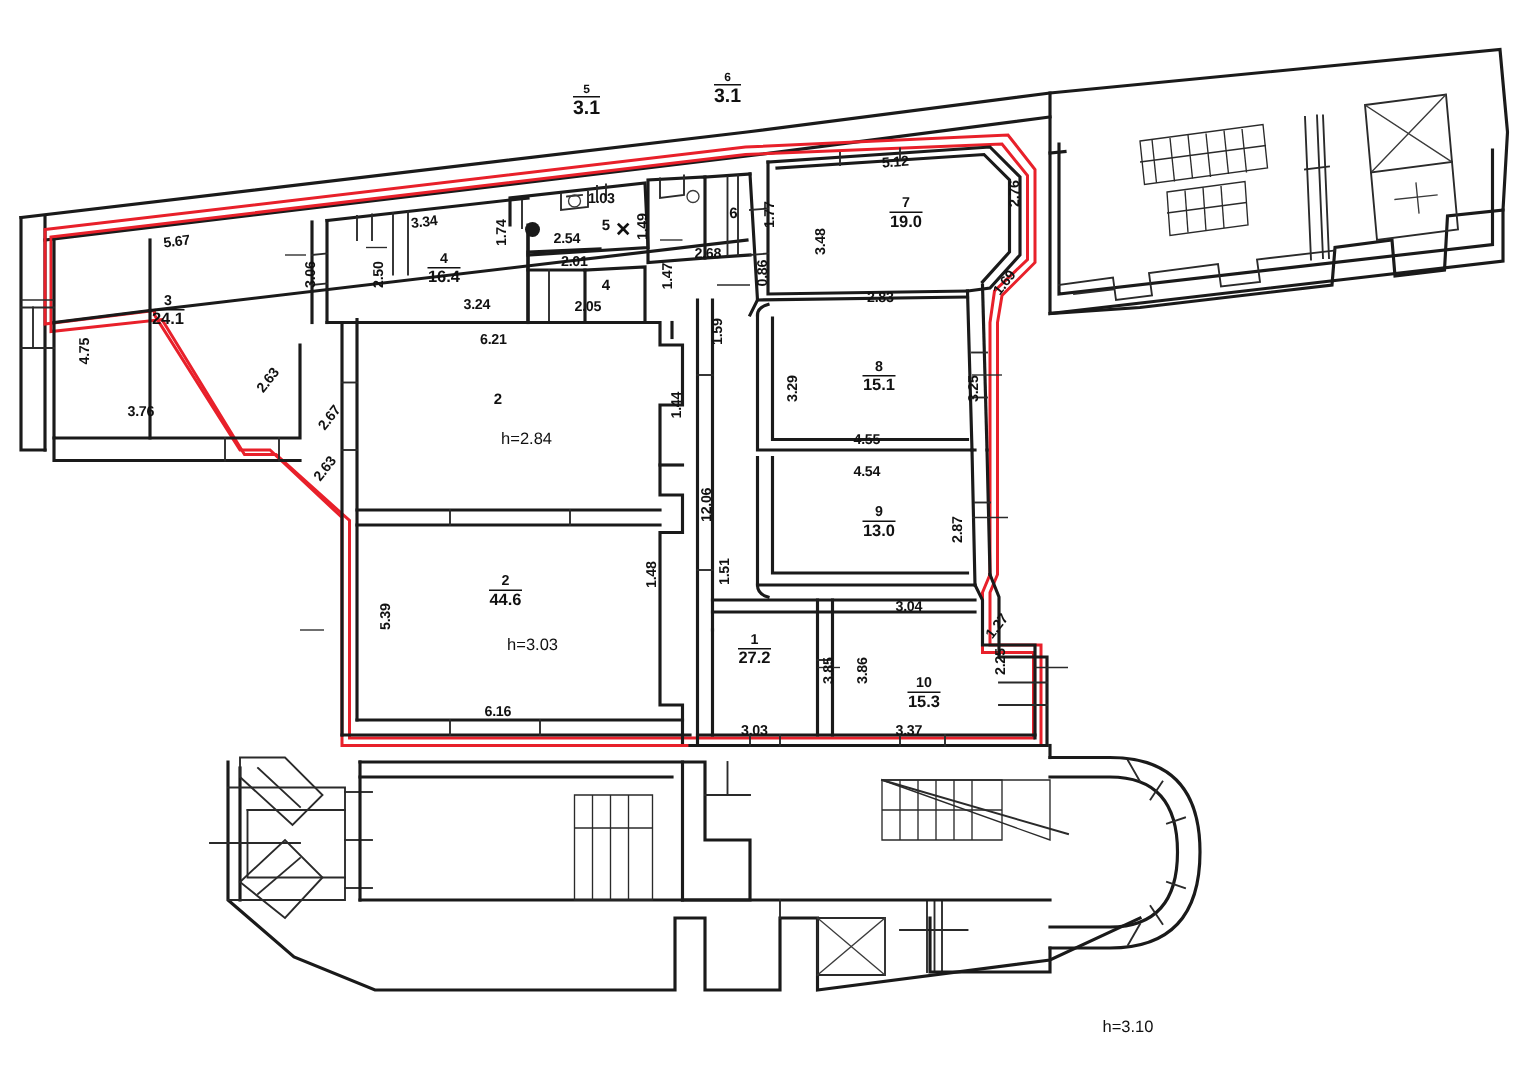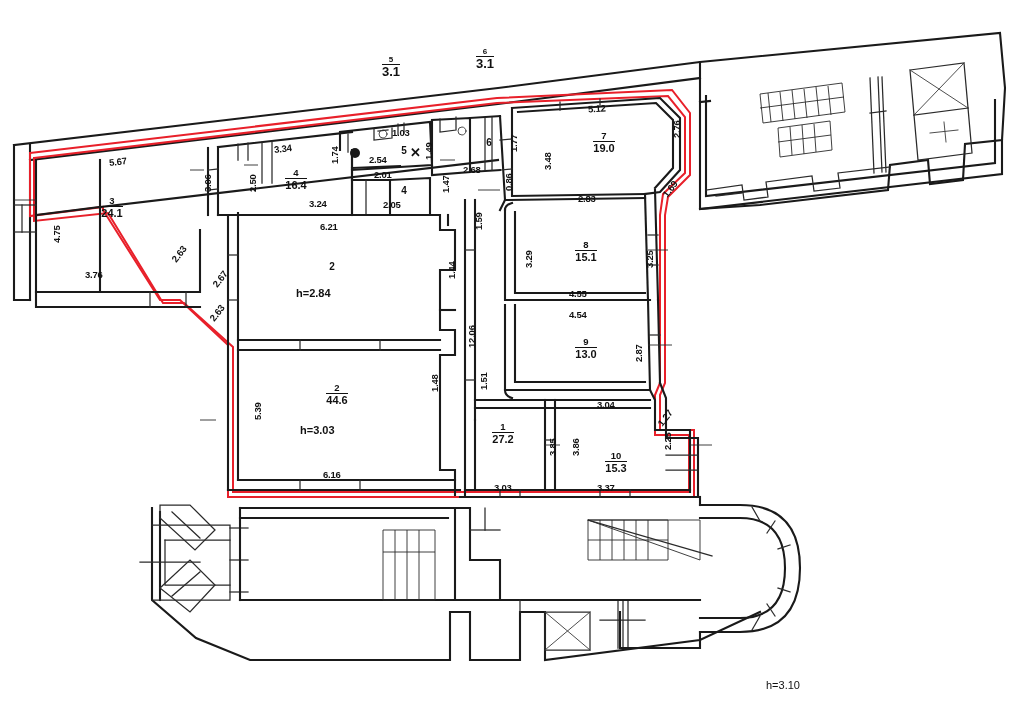--- a/index.html
+++ b/index.html
@@ -51,22 +51,22 @@
     transform-origin: 0 0;
     transform: rotate(-90deg);
   }
   .room-no {
     font-size: 10px;
     font-weight: bold;
     text-align: center;
   }
   .room-h {
     font-size: 11px;
-    font-weight: bold;
-    text-align: left;
+    font-weight: normal;
+    text-align: right;
   }
   .room-block { text-align: center; }
   .room-frac {
     display: inline-block;
     text-align: center;
   }
   .room-frac .top {
     display: block;
     font-size: 9.5px;
     font-weight: bold;
@@ -79,21 +79,20 @@
     font-size: 11px;
     font-weight: bold;
     line-height: 1.1;
     padding-top: 0px;
   }
   .frac-small .top { font-size: 8px; }
   .frac-small .bot { font-size: 13px; }
   .note {
     font-size: 11px;
     color: #111;
-    margin-left: 31px;
   }
   .xmark {
     font-size: 13px;
     font-weight: bold;
   }
 </style>
 </head>
 <body>
 
 <div id="plan-root">

